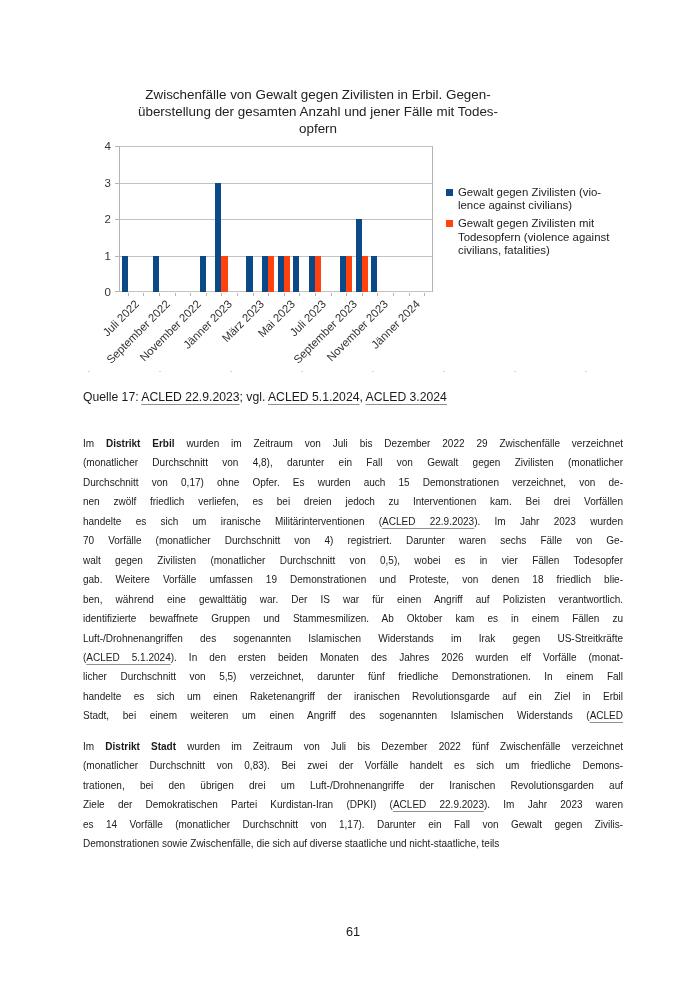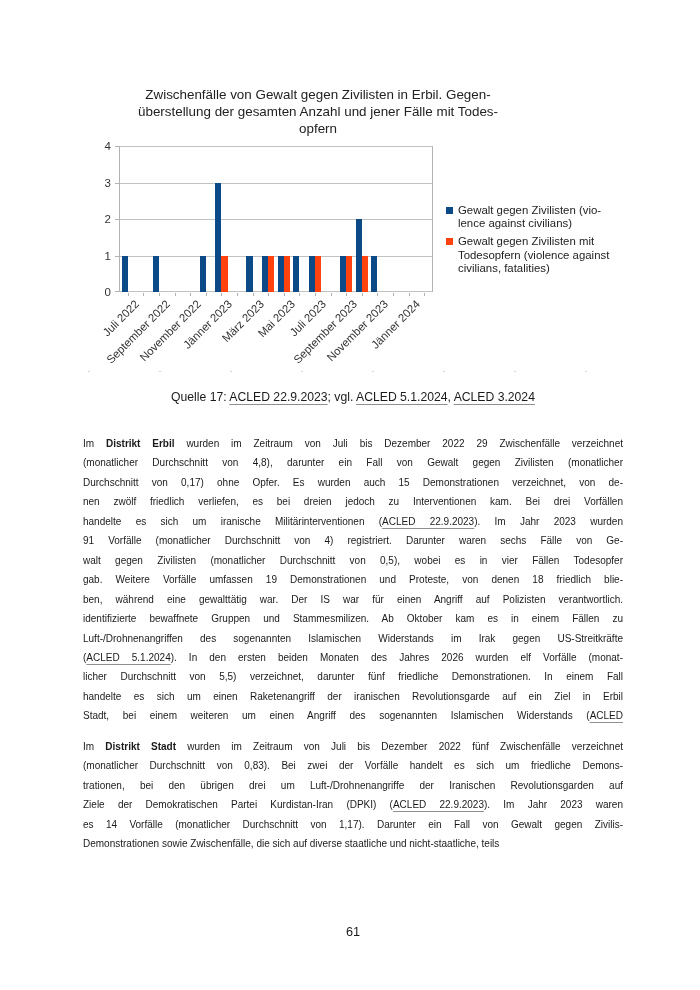--- a/index.html
+++ b/index.html
@@ -22,32 +22,32 @@
   .bar{position:absolute;bottom:0;}
   .y-label{
     position:absolute;left:85px;width:26px;height:15px;text-align:right;
     font-size:11.5px;line-height:15px;color:#333;
   }
   .x-label{
     position:absolute;width:200px;height:14px;text-align:right;white-space:nowrap;
     font-size:11.4px;line-height:14px;color:#333;
     transform-origin:100% 0;transform:rotate(-45deg);
   }
-  .legend{position:absolute;left:446px;top:204px;width:185px;}
+  .legend{position:absolute;left:446px;top:186px;width:185px;}
   .legend-item{display:flex;margin-bottom:5px;}
   .legend-swatch{flex:0 0 auto;width:7px;height:7px;margin:3px 5px 0 0;}
   .legend-text{font-size:11.4px;line-height:13.2px;color:#222;}
   .grid-dots{
     position:absolute;left:88px;top:371px;width:528px;height:2px;
     background-image:repeating-linear-gradient(to right,#c9c9c9 0 2px,transparent 2px 71px);
     background-size:71px 1px;background-repeat:repeat-x;opacity:.8;
   }
   
   .caption{
-    position:absolute;left:83px;top:389px;width:540px;text-align:center;
+    position:absolute;left:83px;top:389px;width:540px;text-align:left;
     font-size:12.2px;line-height:16px;color:#1a1a1a;
   }
   .body-text{position:absolute;left:83px;top:434px;width:540px;}
   .para{margin:0 0 11px 0;}
   .line{
     font-size:10px;line-height:19.45px;color:#1a1a1a;
     text-align:justify;text-align-last:justify;
   }
   .line.last{text-align-last:left;}
   .seg-b{font-weight:700;}
@@ -165,21 +165,21 @@
 
   <div class="caption" id="caption"><span>Quelle 17: </span><span class="seg-u">ACLED 22.9.2023</span><span>; vgl. </span><span class="seg-u">ACLED 5.1.2024</span><span>, </span><span class="seg-u">ACLED 3.2024</span></div>
 
   <div class="body-text" id="body-text">
       <div class="para">
         <div class="line"><span>Im </span><span class="seg-b">Distrikt Erbil</span><span> wurden im Zeitraum von Juli bis Dezember 2022 29 Zwischenfälle verzeichnet</span></div>
         <div class="line"><span>(monatlicher Durchschnitt von 4,8), darunter ein Fall von Gewalt gegen Zivilisten (monatlicher</span></div>
         <div class="line"><span>Durchschnitt von 0,17) ohne Opfer. Es wurden auch 15 Demonstrationen verzeichnet, von de-</span></div>
         <div class="line"><span>nen zwölf friedlich verliefen, es bei dreien jedoch zu Interventionen kam. Bei drei Vorfällen</span></div>
         <div class="line"><span>handelte es sich um iranische Militärinterventionen (</span><span class="seg-u">ACLED 22.9.2023</span><span>). Im Jahr 2023 wurden</span></div>
-        <div class="line"><span>91 Vorfälle (monatlicher Durchschnitt von 4) registriert. Darunter waren sechs Fälle von Ge-</span></div>
+        <div class="line"><span>70 Vorfälle (monatlicher Durchschnitt von 4) registriert. Darunter waren sechs Fälle von Ge-</span></div>
         <div class="line"><span>walt gegen Zivilisten (monatlicher Durchschnitt von 0,5), wobei es in vier Fällen Todesopfer</span></div>
         <div class="line"><span>gab. Weitere Vorfälle umfassen 19 Demonstrationen und Proteste, von denen 18 friedlich blie-</span></div>
         <div class="line"><span>ben, während eine gewalttätig war. Der IS war für einen Angriff auf Polizisten verantwortlich.</span></div>
         <div class="line"><span>identifizierte bewaffnete Gruppen und Stammesmilizen. Ab Oktober kam es in einem Fällen zu</span></div>
         <div class="line"><span>Luft-/Drohnenangriffen des sogenannten Islamischen Widerstands im Irak gegen US-Streitkräfte</span></div>
         <div class="line"><span>(</span><span class="seg-u">ACLED 5.1.2024</span><span>). In den ersten beiden Monaten des Jahres 2026 wurden elf Vorfälle (monat-</span></div>
         <div class="line"><span>licher Durchschnitt von 5,5) verzeichnet, darunter fünf friedliche Demonstrationen. In einem Fall</span></div>
         <div class="line"><span>handelte es sich um einen Raketenangriff der iranischen Revolutionsgarde auf ein Ziel in Erbil</span></div>
         <div class="line"><span>Stadt, bei einem weiteren um einen Angriff des sogenannten Islamischen Widerstands (</span><span class="seg-u">ACLED</span></div>
       </div>

